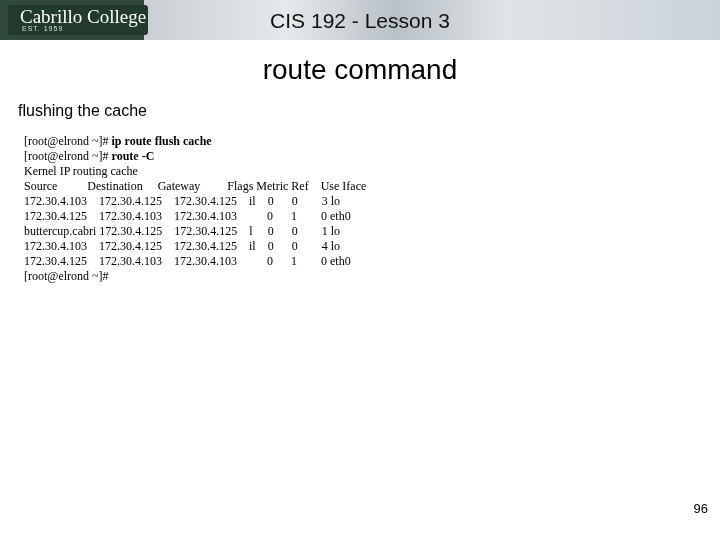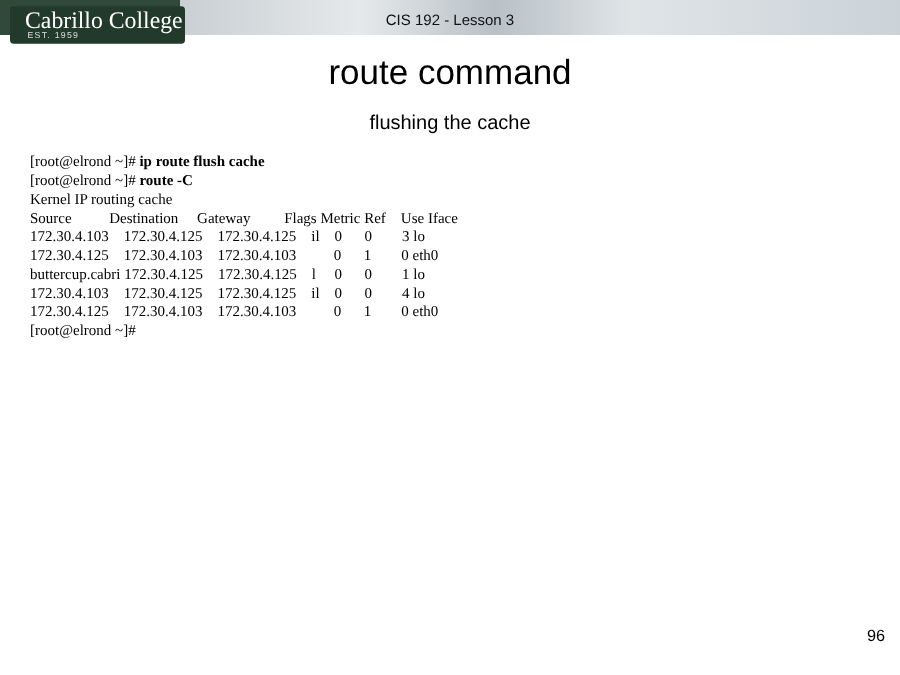--- a/index.html
+++ b/index.html
@@ -7,21 +7,21 @@
     padding: 0;
     width: 720px;
     height: 540px;
     background: #fff;
     font-family: Verdana, Arial, sans-serif;
     position: relative;
     overflow: hidden;
   }
   .banner {
     width: 720px;
-    height: 28px;
+    height: 40px;
     background: linear-gradient(to right,
       #2f4a38 0%, #2f4a38 20%,
       #c9cfd3 20%, #e6e9eb 40%,
       #b8c1c6 55%, #dfe4e7 70%,
       #cbd3d8 100%);
     position: relative;
   }
   .logo-box {
     position: absolute;
     left: 8px; top: 5px;
@@ -42,34 +42,33 @@
     left: 14px; top: 20px;
     font-size: 7px;
     color: #d7e0d2;
     letter-spacing: 1px;
   }
   .banner-title {
     position: absolute;
     left: 0; right: 0;
     top: 9px;
     text-align: center;
-    font-size: 12px;
+    font-size: 21px;
     color: #111;
   }
   .main {
     padding: 8px 18px 0 18px;
   }
   .h1 {
     text-align: center;
     font-size: 28px;
     font-family: Verdana, Arial, sans-serif;
     margin: 6px 0 16px 0;
   }
   .h2 {
-    text-align: center;
     font-size: 16px;
     margin: 2px 0 14px 0;
   }
   .subhead {
     font-style: italic;
     font-size: 14px;
     margin: 4px 0 10px 6px;
   }
   pre.term {
     font-family: Liberation Serif, serif;

